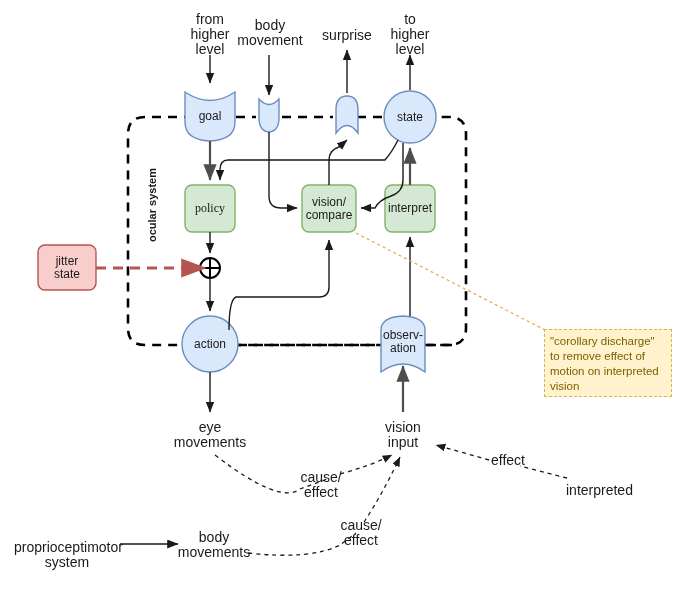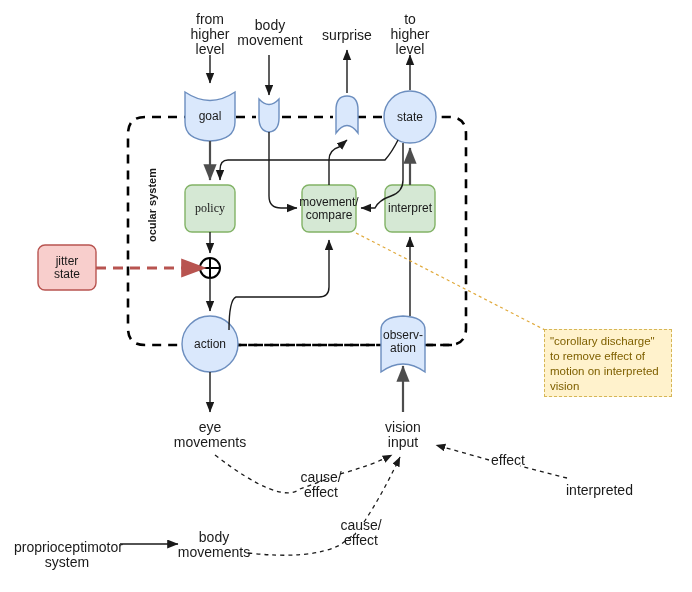--- a/index.html
+++ b/index.html
@@ -111,21 +111,21 @@
 
   <path d="M 567,478 L 520,466" fill="none" stroke="#1a1a1a" stroke-width="1.3" stroke-dasharray="4,4"></path>
   <path d="M 489,460 L 436,445" fill="none" stroke="#1a1a1a" stroke-width="1.3" stroke-dasharray="4,4" marker-end="url(#arr)"></path>
 
   <path d="M 120,544 L 178,544" fill="none" stroke="#1a1a1a" stroke-width="1.5" marker-end="url(#arr)"></path>
 </svg>
 
 <div class="node-text" style="left:185px;top:99px;width:50px;height:34px;">goal</div>
 <div class="node-text" style="left:384px;top:104px;width:52px;height:26px;">state</div>
 <div class="node-text" style="left:185px;top:185px;width:50px;height:47px;font-family:Liberation Serif, serif;">policy</div>
-<div class="node-text" style="left:300px;top:185px;width:58px;height:47px;">movement/
+<div class="node-text" style="left:300px;top:185px;width:58px;height:47px;">vision/
 compare</div>
 <div class="node-text" style="left:383px;top:185px;width:54px;height:47px;">interpret</div>
 <div class="node-text" style="left:38px;top:245px;width:58px;height:45px;">jitter
 state</div>
 <div class="node-text" style="left:184px;top:331px;width:52px;height:26px;">action</div>
 <div class="node-text" style="left:379px;top:325px;width:48px;height:34px;">observ-
 ation</div>
 
 <div class="vlabel" style="left:146px;top:242px;">ocular system</div>
 

